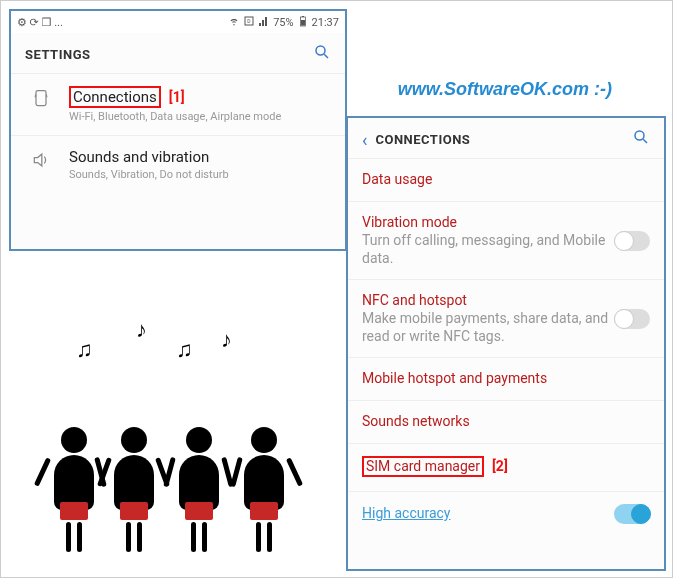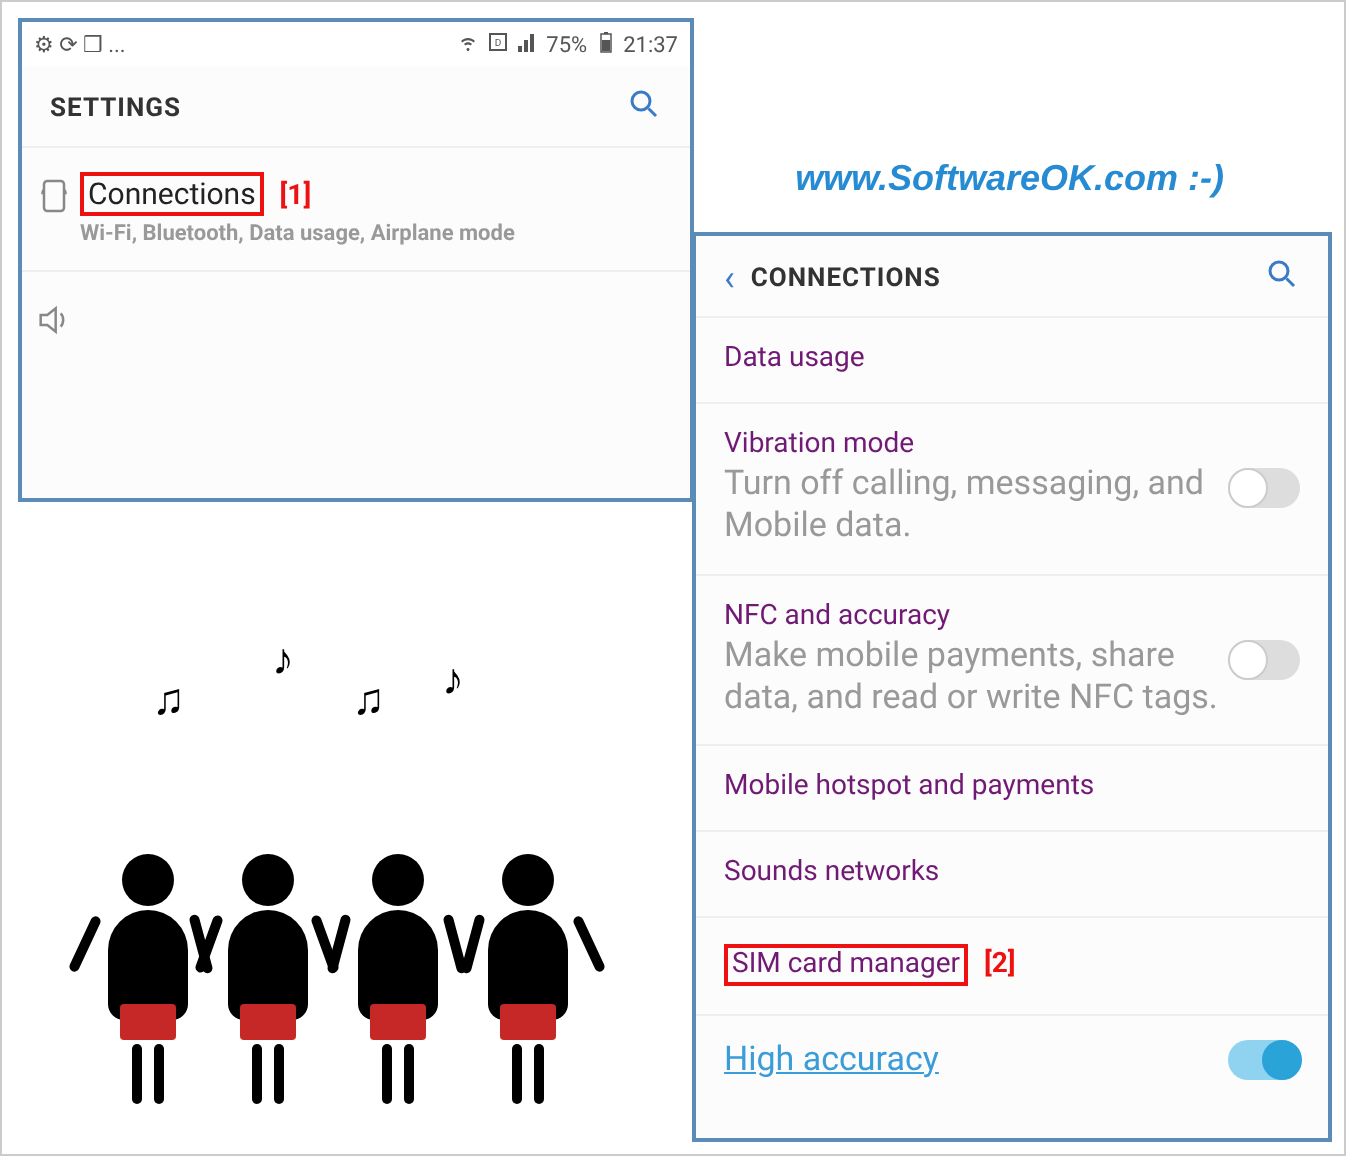--- a/index.html
+++ b/index.html
@@ -77,24 +77,24 @@
       cursor: pointer;
     }
     .search-icon {
       color: #3a7bc8;
       cursor: pointer;
     }
     .search-icon svg { width: 18px; height: 18px; }
     
     .list-item {
       border-top: 1px solid #eee;
-      padding: 12px 4px;
+      padding: 12px 18px;
       display: flex;
       align-items: flex-start;
-      gap: 1px;
+      gap: 16px;
       cursor: pointer;
     }
     .item-icon {
       width: 24px;
       flex-shrink: 0;
       color: #888;
       display: flex;
       align-items: center;
       justify-content: center;
       padding-top: 2px;
@@ -105,21 +105,20 @@
       font-size: 15px;
       color: #222;
       margin-bottom: 2px;
     }
     .item-subtitle {
       font-size: 11px;
       color: #999;
       white-space: nowrap;
       overflow: hidden;
       text-overflow: ellipsis;
-      font-weight: bold;
     }
     .highlight-red {
       border: 2px solid #e11;
       display: inline-block;
       padding: 0 2px;
       position: relative;
       line-height: 1.2;
     }
     .marker {
       color: #e11;
@@ -132,22 +131,22 @@
       overflow: hidden;
     }
     .conn-item {
       border-top: 1px solid #eee;
       padding: 12px 14px;
       display: flex;
       align-items: center;
       cursor: pointer;
     }
     .conn-content { flex: 1; }
-    .conn-title { font-size: 14px; color: #701a75; margin-bottom: 2px; }
-    .conn-sub { font-size: 17px; color: #999; line-height: 1.25; }
+    .conn-title { font-size: 14px; color: #b91c1c; margin-bottom: 2px; }
+    .conn-sub { font-size: 14px; color: #999; line-height: 1.25; }
     .conn-sub-accent { color: #3a9cd8; text-decoration: underline; }
     
     .toggle {
       width: 36px;
       height: 20px;
       border-radius: 10px;
       background: #ddd;
       position: relative;
       flex-shrink: 0;
     }
@@ -284,20 +283,24 @@
     </div>
   </div>
 
   <div class="list-item">
     <div class="item-icon">
       <svg viewBox="0 0 24 24" fill="none" stroke="#888" stroke-width="1.5">
           <path d="M4 9v6h4l5 4V5L8 9H4z"></path>
           <path d="M16 8c1 1 1.5 2.5 1.5 4s-.5 3-1.5 4"></path>
         </svg>
     </div>
+    <div class="item-content">
+      <div class="item-title">Sounds and vibration</div>
+      <div class="item-subtitle">Sounds, Vibration, Do not disturb</div>
+    </div>
   </div>
 </div>
 
 <div class="panel panel-connections">
   <div class="header">
     <div class="header-back">
       <span class="back-chevron">‹</span>
       <span class="header-title">CONNECTIONS</span>
     </div>
     <div class="search-icon">
@@ -315,21 +318,21 @@
     </div>
     <div class="conn-item">
       <div class="conn-content">
         <div class="conn-title">Vibration mode</div>
         <div class="conn-sub">Turn off calling, messaging, and Mobile data.</div>
       </div>
       <div class="toggle"></div>
     </div>
     <div class="conn-item">
       <div class="conn-content">
-        <div class="conn-title">NFC and accuracy</div>
+        <div class="conn-title">NFC and hotspot</div>
         <div class="conn-sub">Make mobile payments, share data, and read or write NFC tags.</div>
       </div>
       <div class="toggle"></div>
     </div>
     <div class="conn-item">
       <div class="conn-content">
         <div class="conn-title">Mobile hotspot and payments</div>
       </div>
     </div>
     <div class="conn-item">

